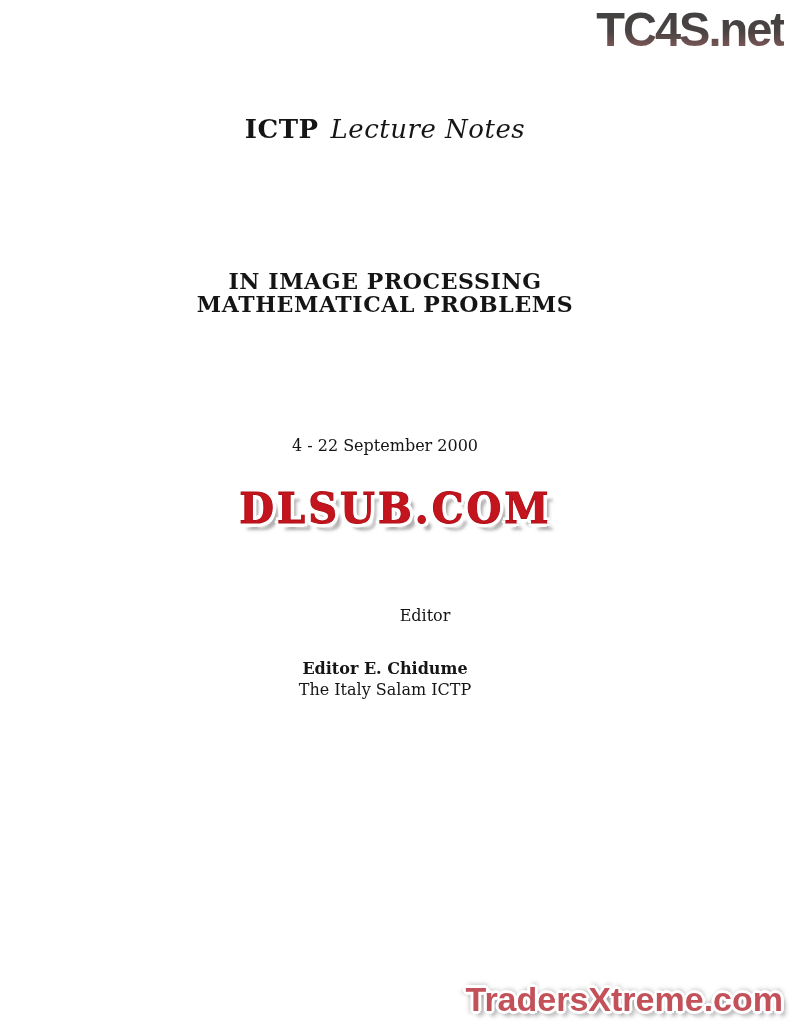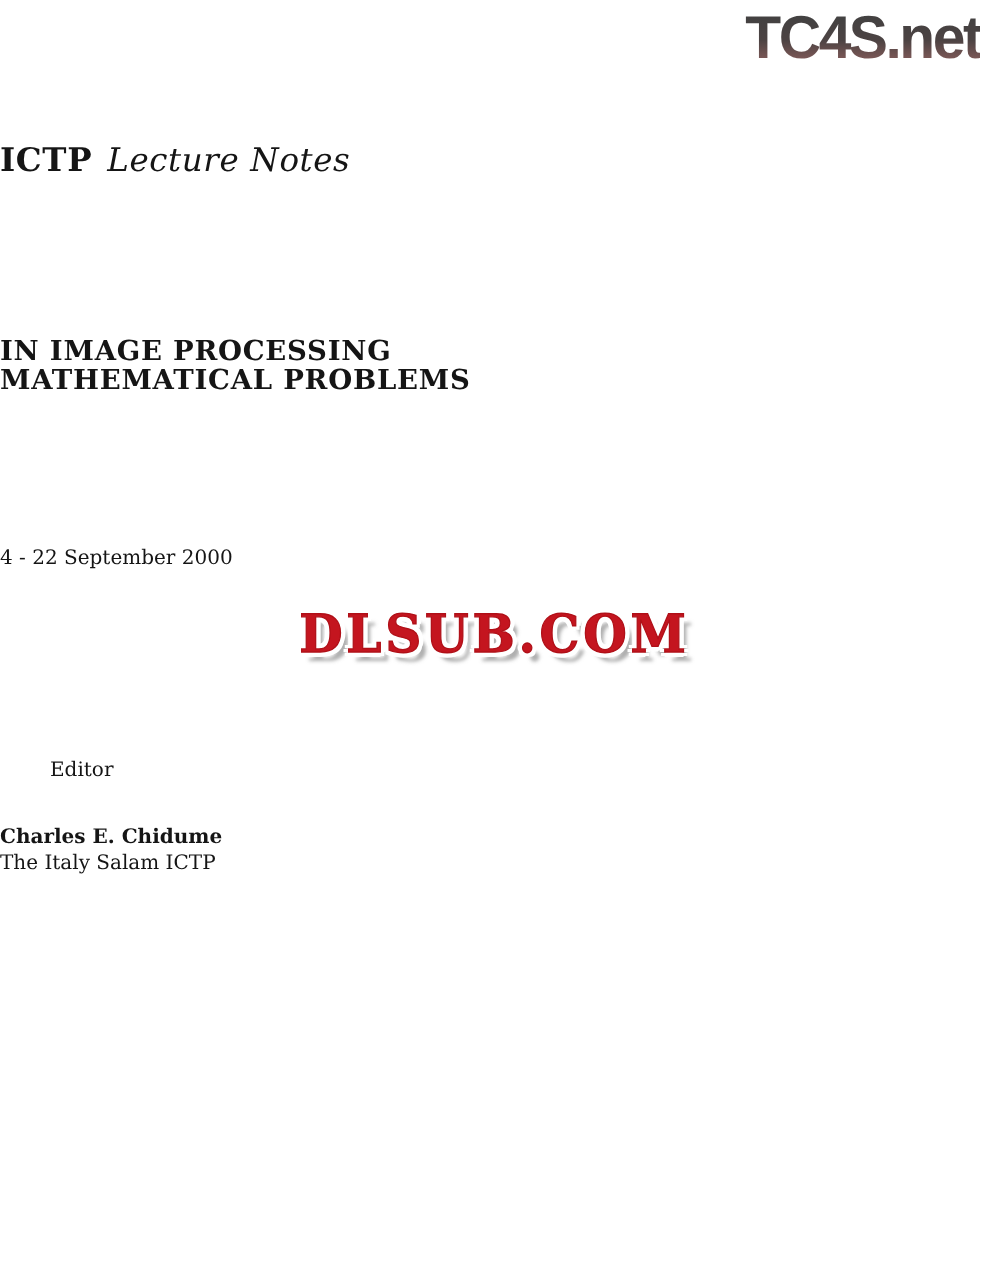--- a/index.html
+++ b/index.html
@@ -8,21 +8,21 @@
     width:791px;height:1024px;
     background:#ffffff;
     overflow:hidden;
     font-family:"DejaVu Serif", serif;
     color:#151515;
   }
 
   
   .doc-col{
     position:absolute;left:0;top:0;width:770px;height:100%;
-    text-align:left;
+    text-align:center;
   }
   .series-line{
     position:absolute;top:114px;left:0;width:100%;
     font-size:26px;letter-spacing:0.5px;
   }
   .series-bold{font-weight:bold;margin-right:12px;}
   .series-italic{font-style:italic;}
 
   .main-title{
     position:absolute;top:270px;left:0;width:100%;
@@ -112,24 +112,25 @@
     <div class="main-title">
       <div>IN IMAGE PROCESSING</div>
       <div>MATHEMATICAL PROBLEMS</div>
     </div>
 
     <div class="date-line">4 - 22 September 2000</div>
 
     <div class="editor-label">Editor</div>
 
     <div class="editor-block">
-      <div class="editor-name">Charles E. Chidume</div>
+      <div class="editor-name">Editor E. Chidume</div>
       <div>The Italy Salam ICTP</div>
     </div>
 
   </div>
 
   <div class="wm-dlsub-wrap">
     <span class="wm-dlsub">DLSUB.COM</span>
   </div>
 
+  <div class="wm-traders">TradersXtreme.com</div>
 
 </div>
 
 </body></html>

